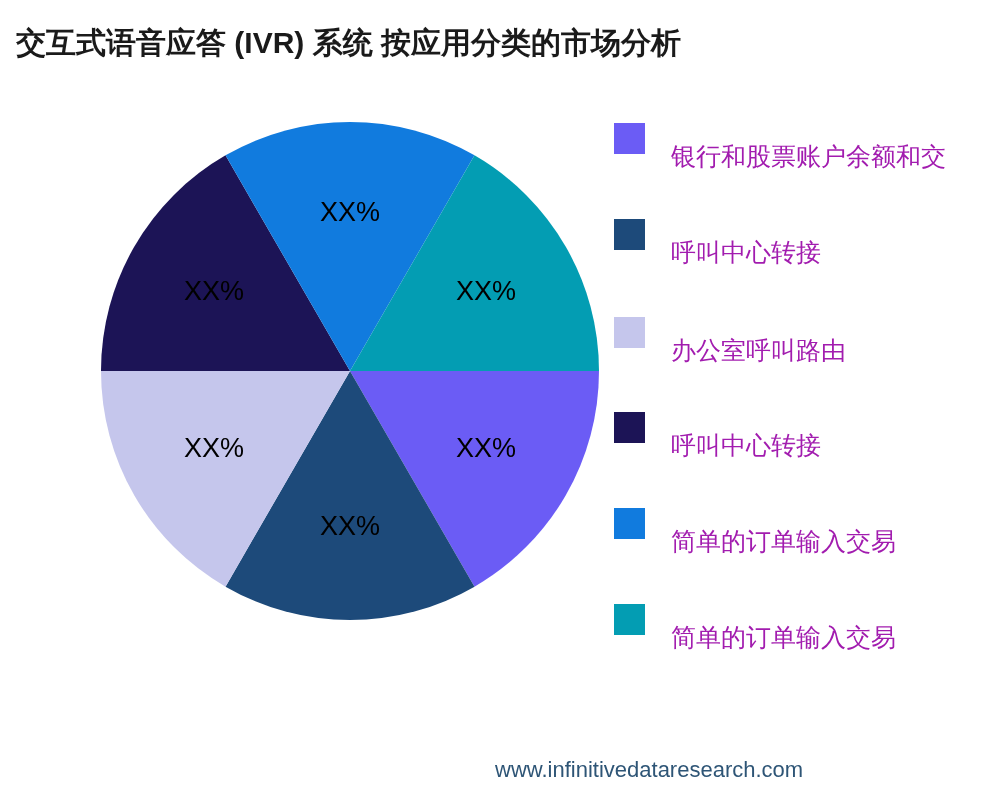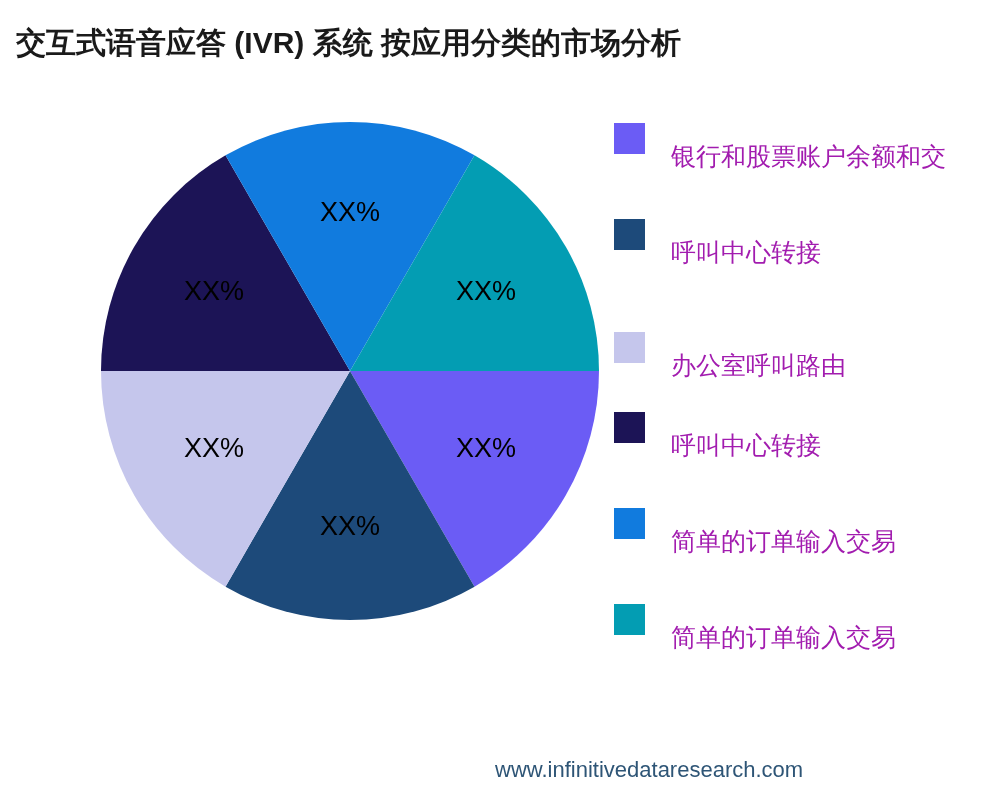--- a/index.html
+++ b/index.html
@@ -115,21 +115,21 @@
 
 <div id="legend">
   <div class="legend-row" style="top:0px;">
     <span class="legend-swatch" style="background: rgb(107, 92, 245);"></span>
     <span class="legend-label">银行和股票账户余额和交</span>
   </div>
   <div class="legend-row" style="top:96px;">
     <span class="legend-swatch" style="background: rgb(29, 74, 122);"></span>
     <span class="legend-label">呼叫中心转接</span>
   </div>
-  <div class="legend-row" style="top:209px;text-align:right;">
+  <div class="legend-row" style="top:194px;text-align:right;">
     <span class="legend-swatch" style="background: rgb(197, 198, 236);"></span>
     <span class="legend-label">办公室呼叫路由</span>
   </div>
   <div class="legend-row" style="top:289px;justify-content:flex-end;">
     <span class="legend-swatch" style="background: rgb(28, 20, 86);"></span>
     <span class="legend-label">呼叫中心转接</span>
   </div>
   <div class="legend-row" style="top:385px;">
     <span class="legend-swatch" style="background: rgb(17, 123, 222);"></span>
     <span class="legend-label">简单的订单输入交易</span>

